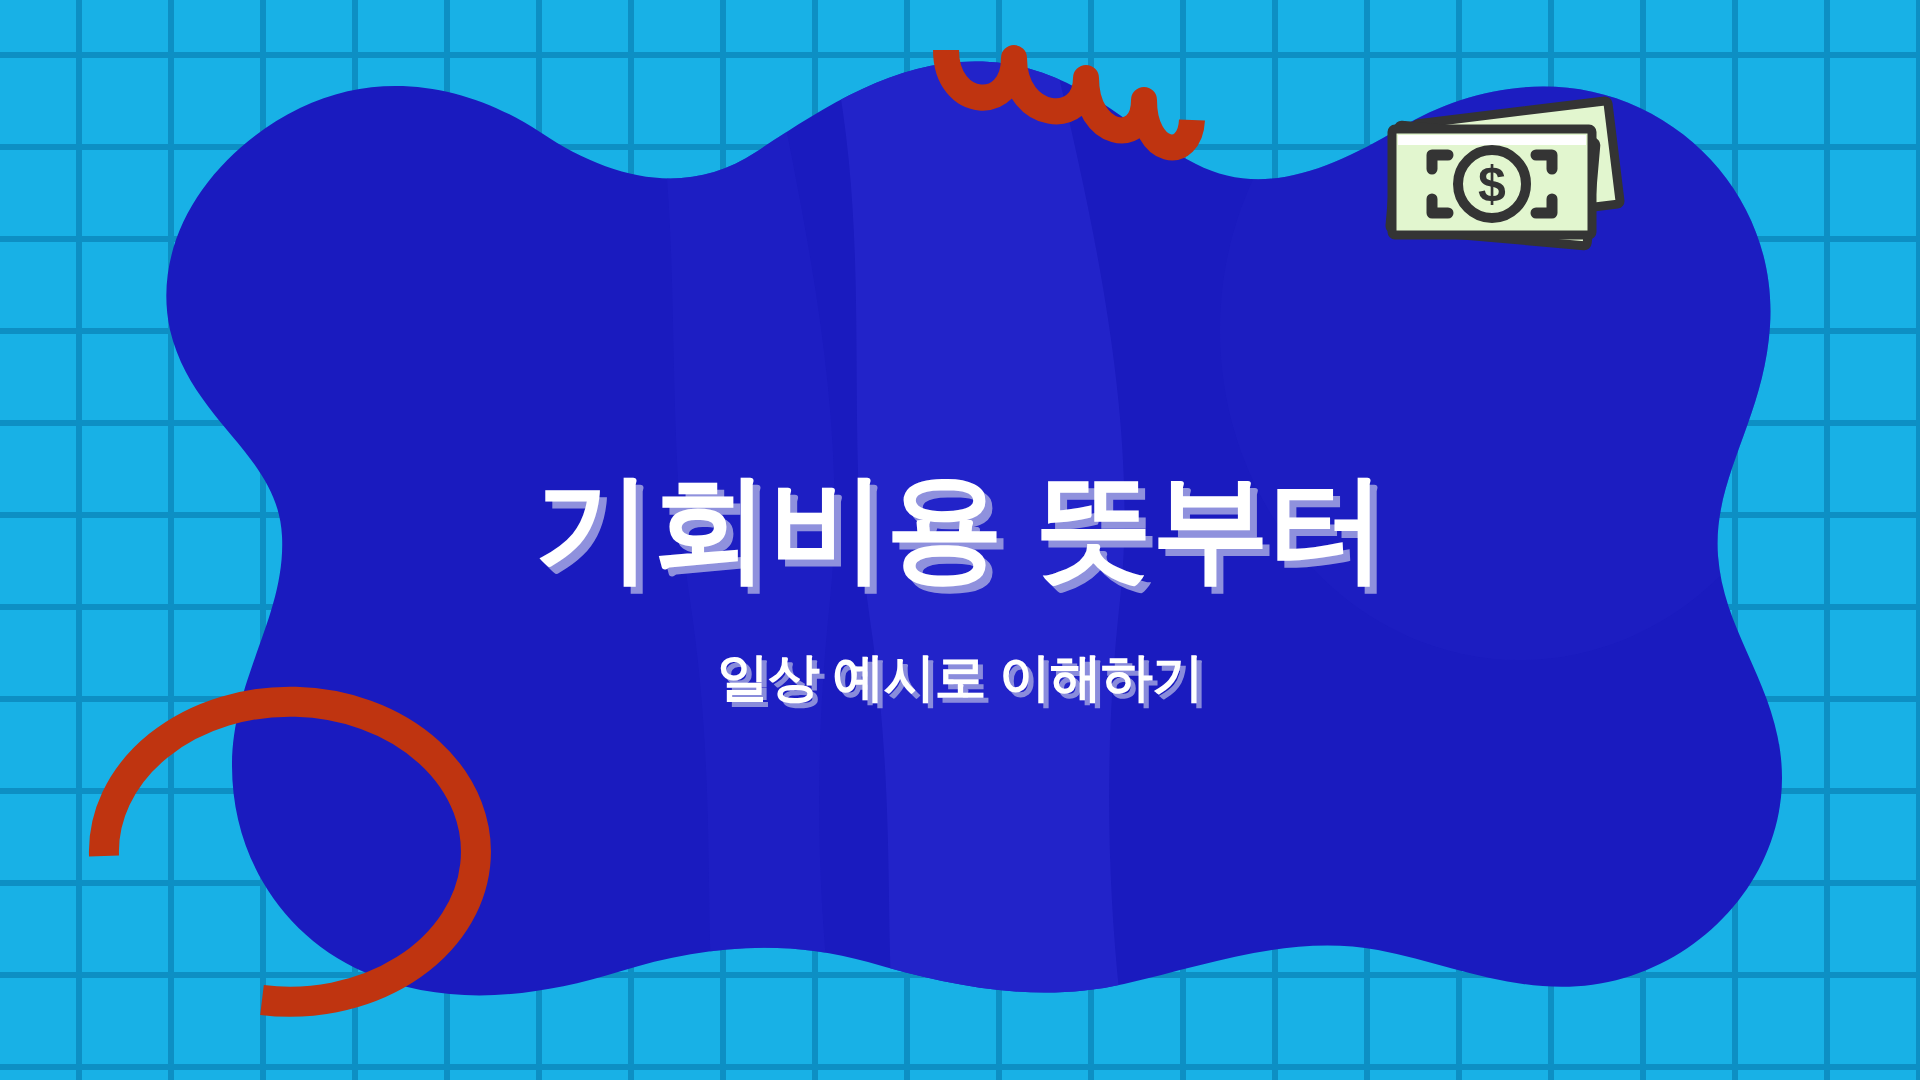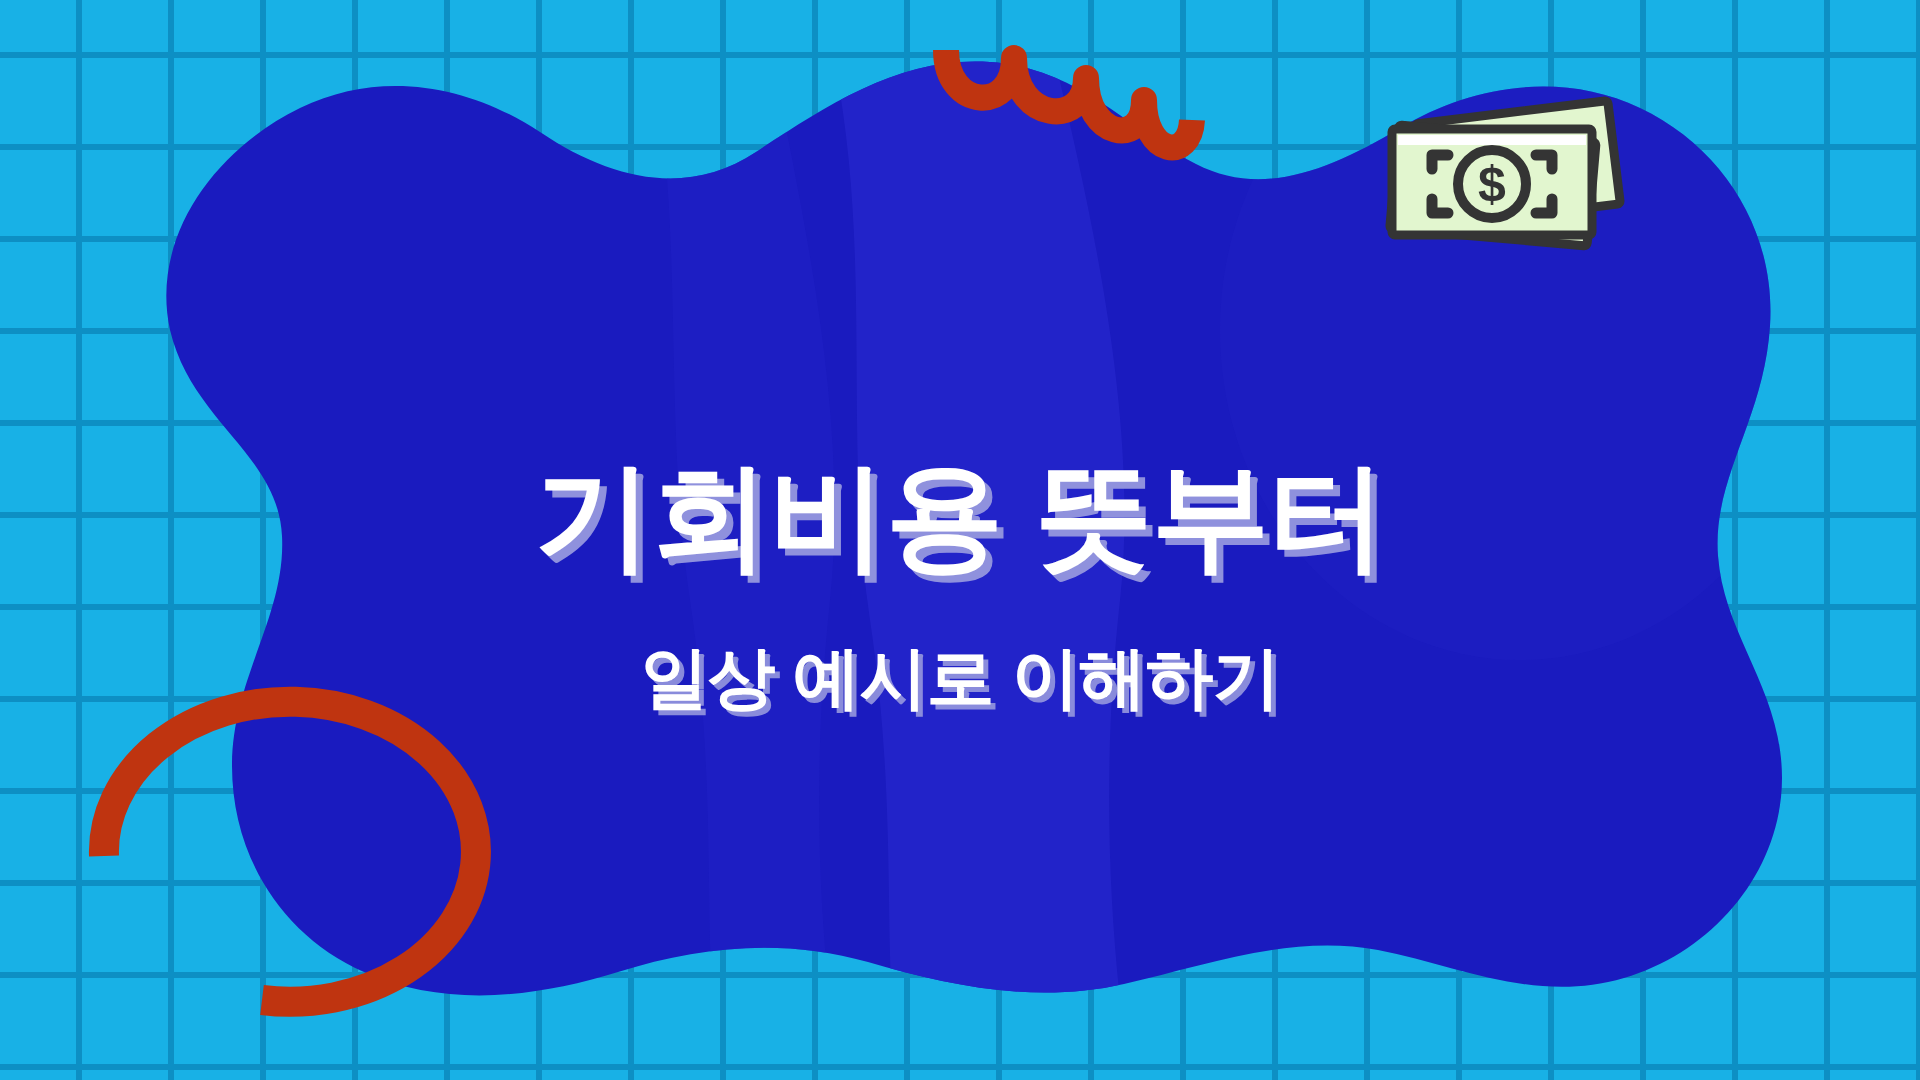--- a/index.html
+++ b/index.html
@@ -60,21 +60,21 @@
     letter-spacing: -1px;
     white-space: nowrap;
     text-shadow:
        7px 7px 0 rgba(150,152,222,0.95);
   }
   .title-line.l1 { margin-top: 78px; }
   .title-line.l2 { margin-top: 6px; }
   .subtitle-line {
     color: #ffffff;
     font-weight: 700;
-    font-size: 68px;
+    font-size: 52px;
     line-height: 1.4;
     letter-spacing: -1px;
     white-space: nowrap;
     margin-top: 30px;
     text-shadow: 5px 5px 0 rgba(150,152,222,0.9);
   }
 
   
   .deco {
     position: absolute;

